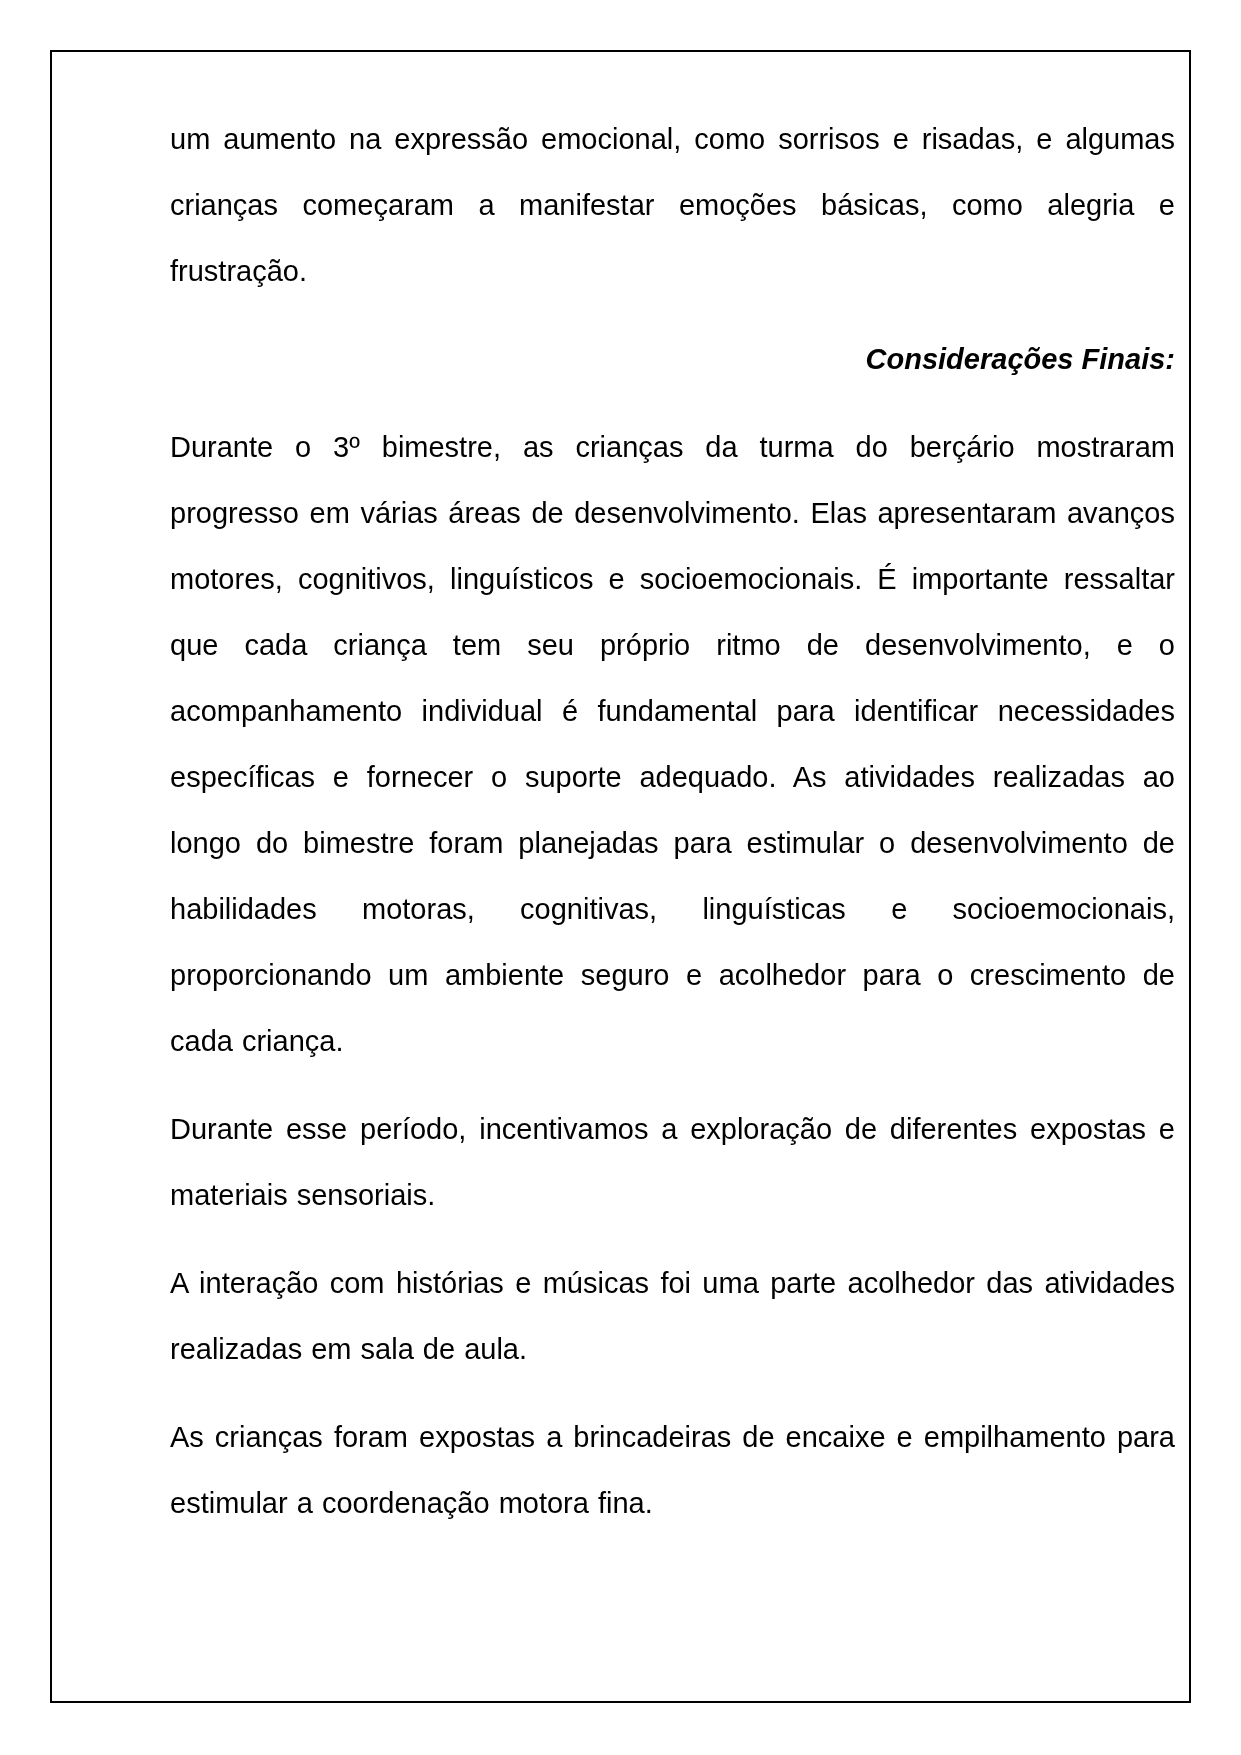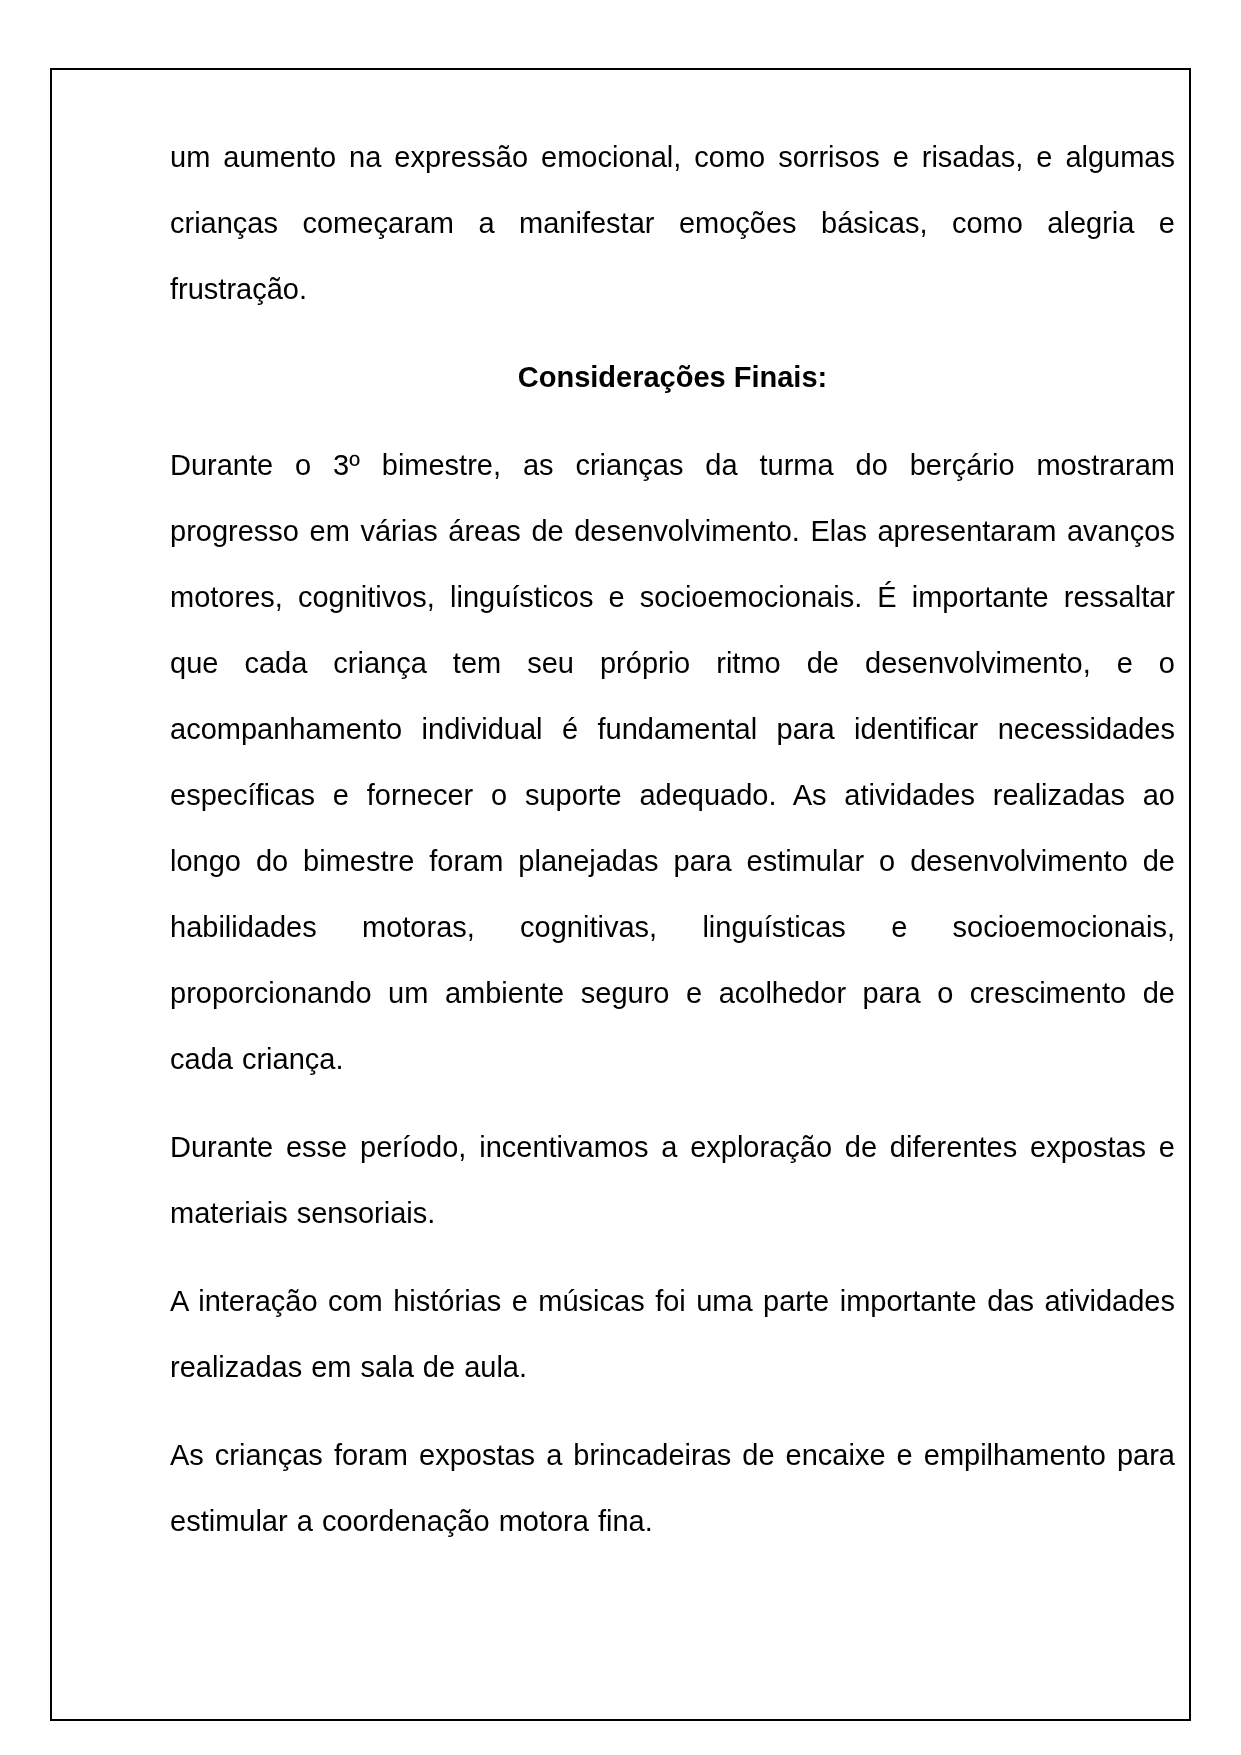--- a/index.html
+++ b/index.html
@@ -12,21 +12,21 @@
     width: 1241px;
     height: 1755px;
     background: #ffffff;
     overflow: hidden;
     font-family: "Liberation Sans", "DejaVu Sans", sans-serif;
     color: #000000;
   }
   .page-border {
     position: absolute;
     left: 50px;
-    top: 68px;
+    top: 50px;
     width: 1141px;
     height: 1653px;
     border: 2px solid #000000;
     box-sizing: border-box;
   }
   .content {
     position: absolute;
     left: 118px;
     top: 54px;
     width: 1005px;
@@ -36,31 +36,32 @@
     line-height: 66px;
     text-align: justify;
     text-justify: inter-word;
     margin: 0 0 22px 0;
     word-spacing: 1px;
   }
   .heading {
     font-size: 29px;
     line-height: 66px;
     font-weight: bold;
-    text-align: center;
+    text-align: right;
     margin: 0 0 22px 0;
+    font-style: italic;
   }
 </style>
 </head>
 <body>
 
 <div class="page">
   <div class="page-border">
     <div class="content">
       <p class="para">um aumento na expressão emocional, como sorrisos e risadas, e algumas crianças começaram a manifestar emoções básicas, como alegria e frustração.</p>
       <p class="heading">Considerações Finais:</p>
       <p class="para">Durante o 3º bimestre, as crianças da turma do berçário mostraram progresso em várias áreas de desenvolvimento. Elas apresentaram avanços motores, cognitivos, linguísticos e socioemocionais. É importante ressaltar que cada criança tem seu próprio ritmo de desenvolvimento, e o acompanhamento individual é fundamental para identificar necessidades específicas e fornecer o suporte adequado. As atividades realizadas ao longo do bimestre foram planejadas para estimular o desenvolvimento de habilidades motoras, cognitivas, linguísticas e socioemocionais, proporcionando um ambiente seguro e acolhedor para o crescimento de cada criança.</p>
       <p class="para">Durante esse período, incentivamos a exploração de diferentes expostas e materiais sensoriais.</p>
-      <p class="para">A interação com histórias e músicas foi uma parte importante das atividades realizadas em sala de aula.</p>
+      <p class="para">A interação com histórias e músicas foi uma parte acolhedor das atividades realizadas em sala de aula.</p>
       <p class="para">As crianças foram expostas a brincadeiras de encaixe e empilhamento para estimular a coordenação motora fina.</p>
     </div>
   </div>
 </div>
 
 </body></html>

